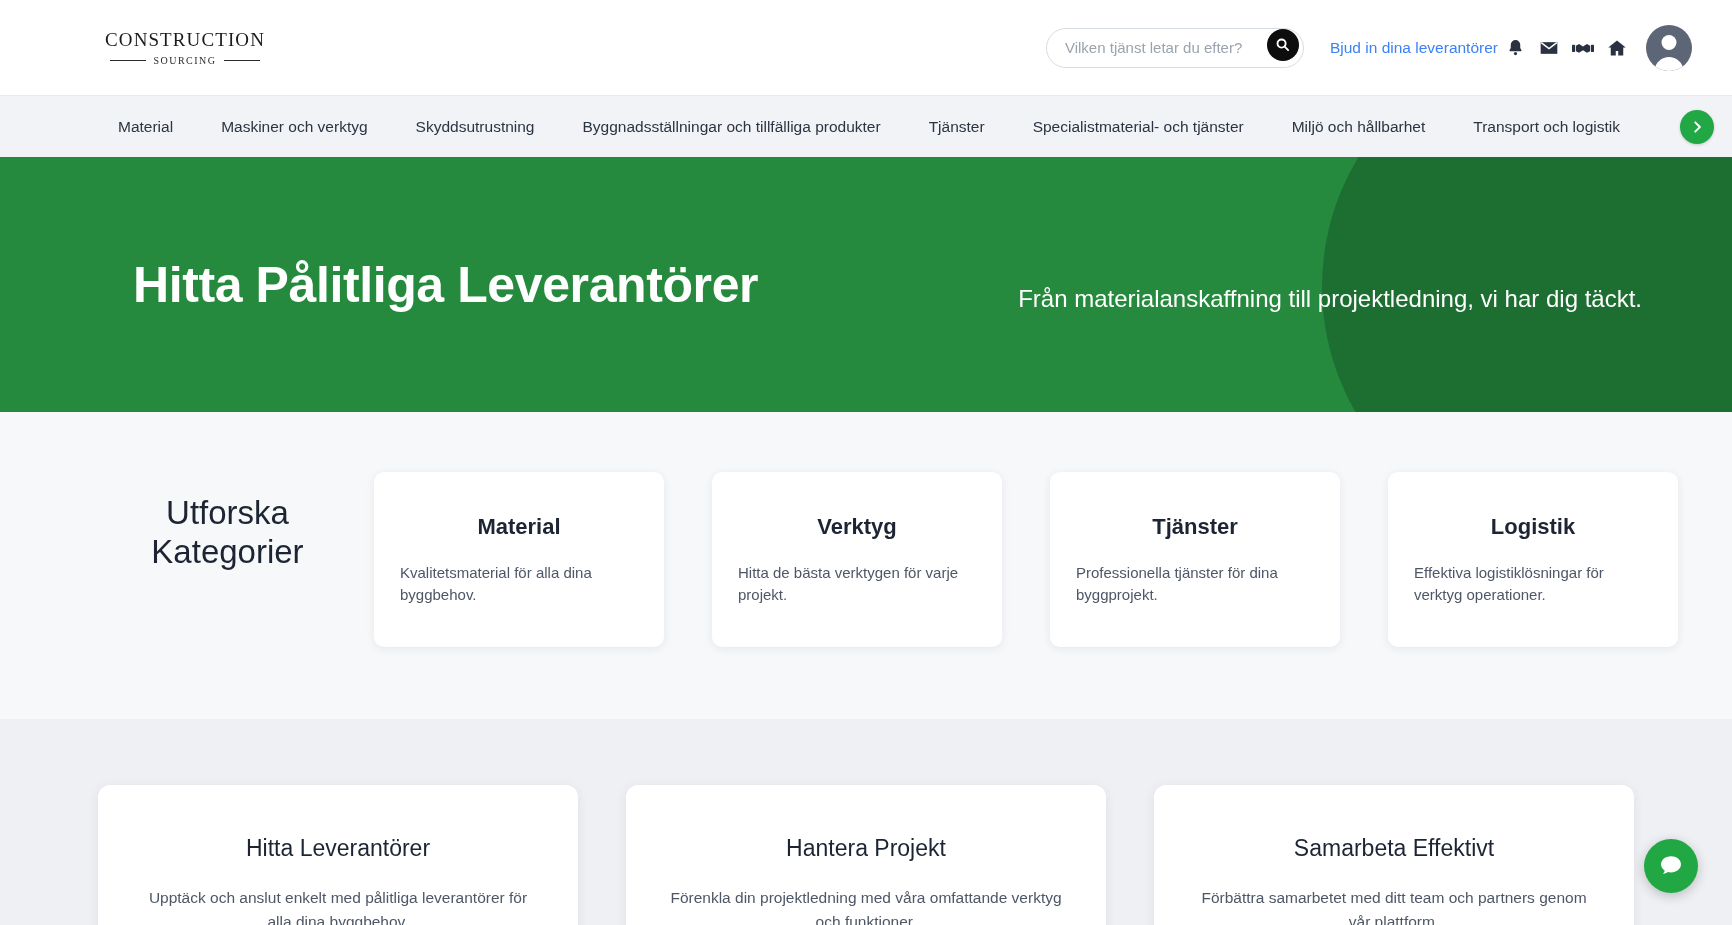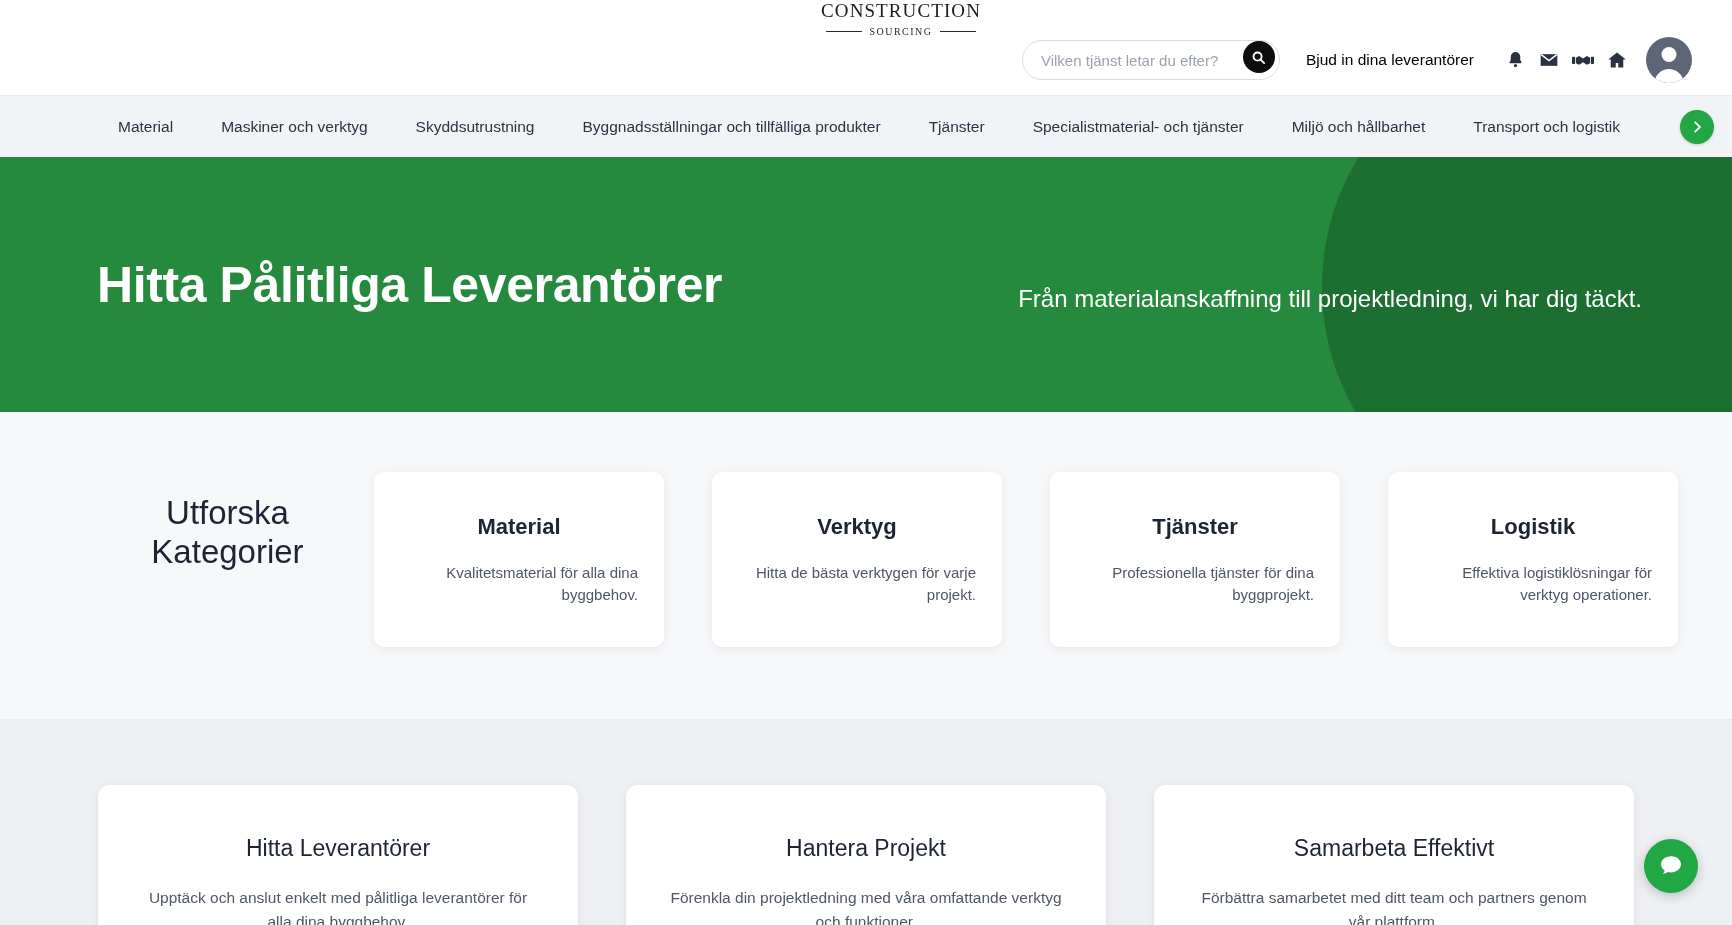--- a/index.html
+++ b/index.html
@@ -8,21 +8,21 @@
     font-family:"Liberation Sans", sans-serif;
     background:#ffffff; overflow:hidden;
   }
   body { position:relative; }
 
   
   .header {
     height:95px; background:#ffffff;
     display:flex; align-items:center;
     padding:0 40px 0 110px;
-    position:relative; z-index:5;flex-direction:column;
+    position:relative; z-index:5;
   }
   .logo { display:flex; flex-direction:column; align-items:center; width:150px; }
   .logo-main {
     font-family:"Liberation Serif", serif;
     font-size:19px; letter-spacing:1.1px; color:#1b1b1b; white-space:nowrap;
   }
   .logo-sub-row { display:flex; align-items:center; gap:7px; margin-top:4px; width:100%; }
   .logo-rule { flex:1; height:1px; background:#2a2a2a; }
   .logo-sub {
     font-family:Liberation Serif, serif;
@@ -39,21 +39,21 @@
   .search-input {
     flex:1; border:none; outline:none; background:transparent;
     font-family:"Liberation Sans", sans-serif; font-size:15px; color:#2b3443;
   }
   .search-input::placeholder { color:#9aa3ae; }
   .search-btn {
     width:32px; height:32px; border-radius:50%; background:#0d0d0d;
     display:flex; align-items:center; justify-content:center; flex:none; cursor:pointer;
   }
   .invite-link {
-    font-size:15.5px; color:#000000; margin-left:26px; margin-right:24px;
+    font-size:15.5px; color:#3b82f6; margin-left:26px; 
     white-space:nowrap; cursor:pointer;
   }
   .icon-btn {
     width:34px; height:34px; display:flex; align-items:center; justify-content:center;
     cursor:pointer; color:#2a3242;
   }
   .avatar {
     width:46px; height:46px; border-radius:50%; background:#5c6676;
     margin-left:12px; display:flex; align-items:flex-end; justify-content:center;
     overflow:hidden; cursor:pointer; flex:none;
@@ -73,21 +73,21 @@
   .nav-next {
     position:absolute; right:18px; top:50%; transform:translateY(-50%);
     width:34px; height:34px; border-radius:50%; background:#22a745;
     display:flex; align-items:center; justify-content:center;
     cursor:pointer; box-shadow:0 1px 3px rgba(0,0,0,.18);
   }
 
   
   .hero {
     height:255px; background:#268A3E; position:relative; overflow:hidden;
-    display:flex; align-items:center;
+    display:flex; align-items:center;padding-left:36px;
   }
   .hero-circle {
     position:absolute; right:-90px; top:-120px;
     width:500px; height:500px; border-radius:50%;
     background:#1d6e31;
   }
   .hero-title {
     position:relative; z-index:2;
     margin-left:97px; color:#ffffff;
     font-size:50px; font-weight:bold; letter-spacing:-0.4px; white-space:nowrap;
@@ -111,21 +111,21 @@
   .cat-cards { display:flex; gap:48px; margin-left:29px; }
   .cat-card {
     width:290px; height:175px; background:#ffffff; border-radius:10px;
     box-shadow:0 2px 10px rgba(25,35,55,.08);
     display:flex; flex-direction:column; align-items:center;
     padding:42px 26px 0 26px;
   }
   .cat-card-title { font-size:22px; font-weight:bold; color:#1d2534; }
   .cat-card-desc {
     margin-top:22px; font-size:15px; color:#4e5767;
-    text-align:right; line-height:1.48;
+    text-align:left; line-height:1.48;
   }
 
   
   .feat-section {
     background:#eef0f4; padding:66px 0 0 0;
     display:flex; justify-content:center; gap:48px;
   }
   .feat-card {
     width:480px; background:#ffffff; border-radius:12px;
     box-shadow:0 2px 12px rgba(25,35,55,.07);

